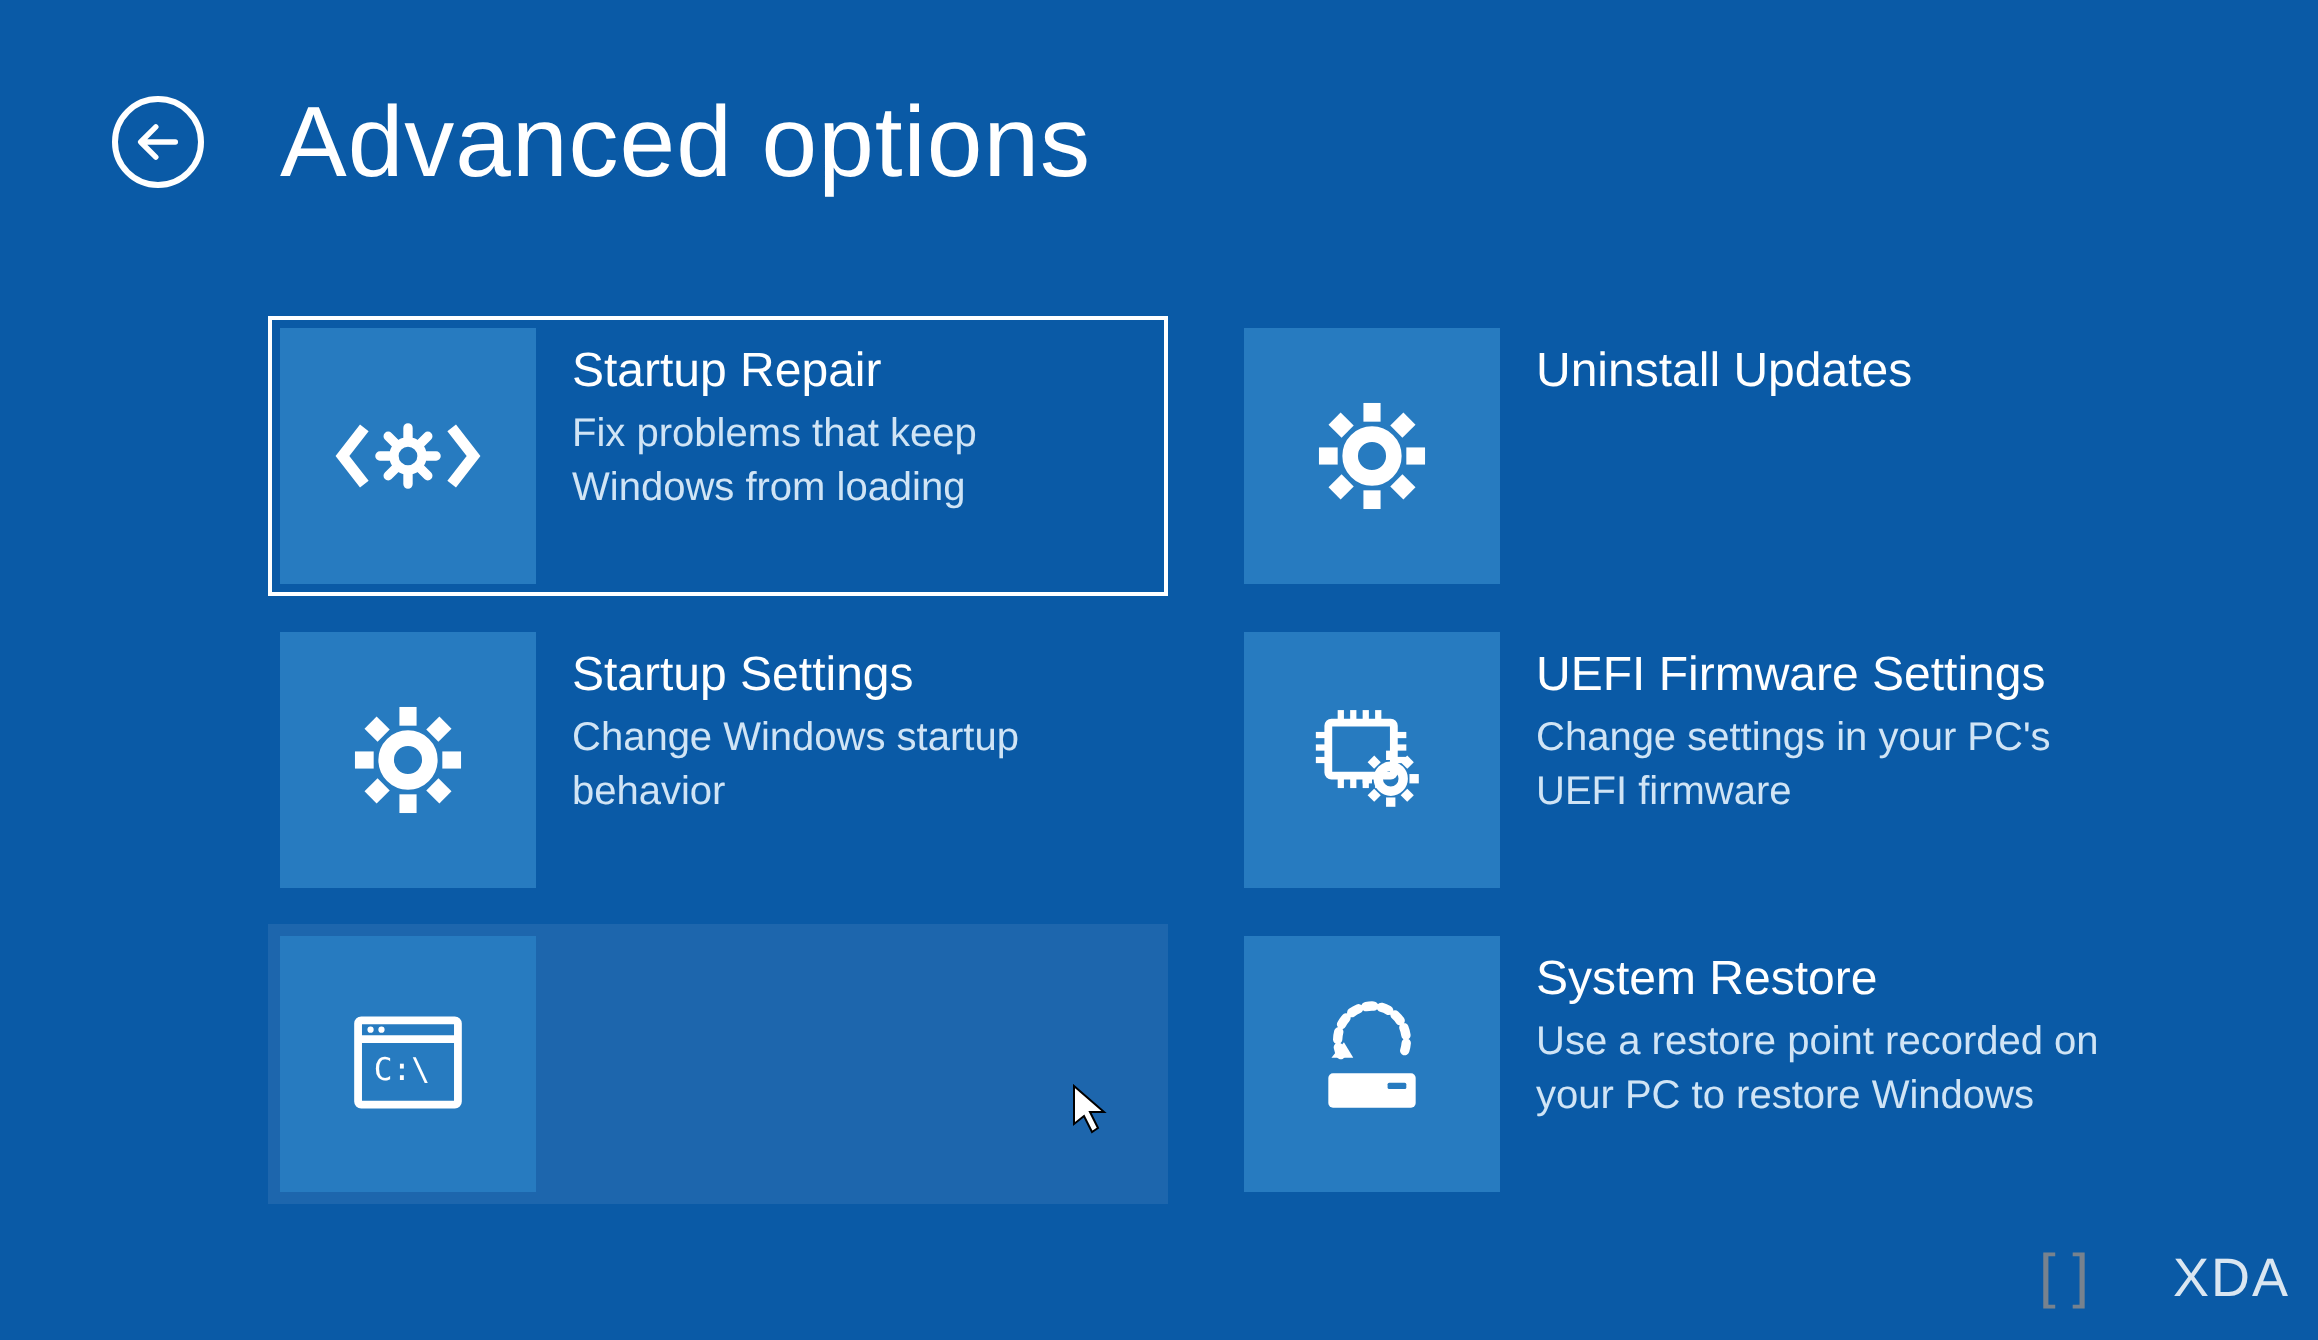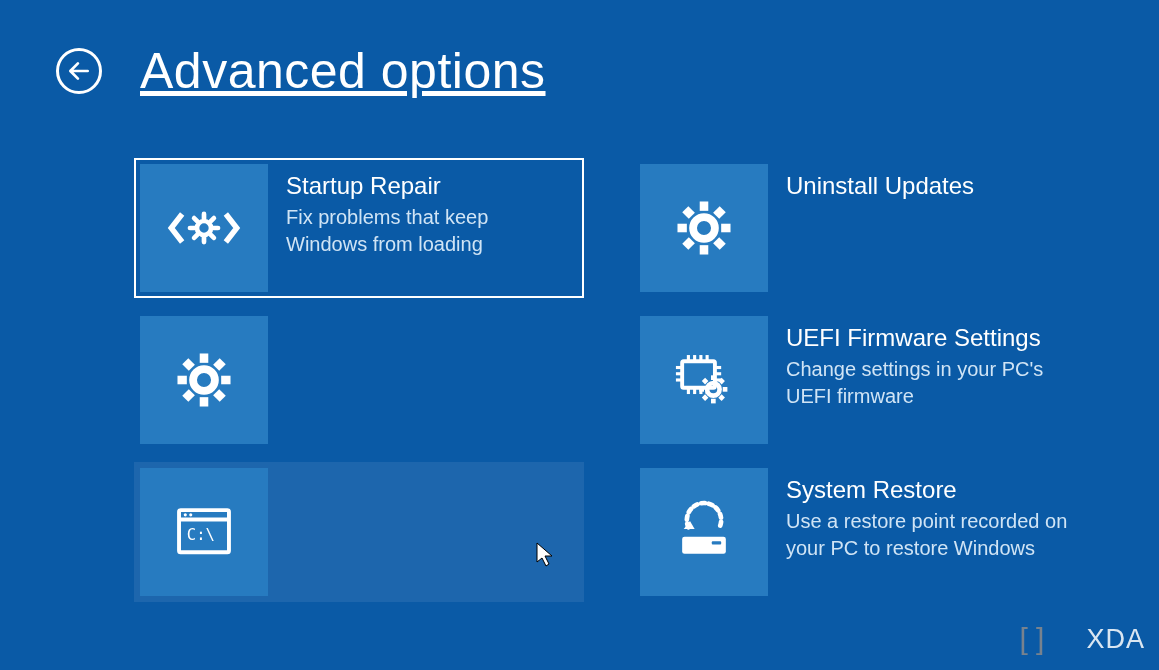--- a/index.html
+++ b/index.html
@@ -38,27 +38,26 @@
     
     .back-button svg {
       width: 26px;
       height: 26px;
     }
     
     .page-title {
       font-size: 50px;
       font-weight: 300;
       letter-spacing: 0.5px;
-      text-decoration: underline;
     }
     
     .options-grid {
       display: grid;
       grid-template-columns: repeat(2, 450px);
-      gap: 12px 50px;
+      gap: 12px 32px;
       padding: 58px 0 0 134px;
     }
     
     .option-tile {
       display: flex;
       align-items: flex-start;
       gap: 18px;
       padding: 6px;
       cursor: pointer;
       width: 450px;
@@ -202,20 +201,24 @@
             <path d="M0,34 L0,22"></path>
             <path d="M-34,0 L-22,0"></path>
             <path d="M34,0 L22,0"></path>
             <path d="M-24,-24 L-15.6,-15.6"></path>
             <path d="M24,24 L15.6,15.6"></path>
             <path d="M-24,24 L-15.6,15.6"></path>
             <path d="M24,-24 L15.6,-15.6"></path>
           </g>
         </g>
       </svg>
+    </div>
+    <div class="option-text">
+      <div class="option-title">Startup Settings</div>
+      <div class="option-description">Change Windows startup behavior</div>
     </div>
   </div>
 
   <div class="option-tile">
     <div class="option-icon">
       <svg viewBox="0 0 100 100">
         <rect x="22" y="26" width="42" height="34" rx="2" fill="none" stroke="#ffffff" stroke-width="5"></rect>
         <g stroke="#ffffff" stroke-width="4">
           <path d="M30 26 L30 18"></path>
             <path d="M38 26 L38 18"></path>

